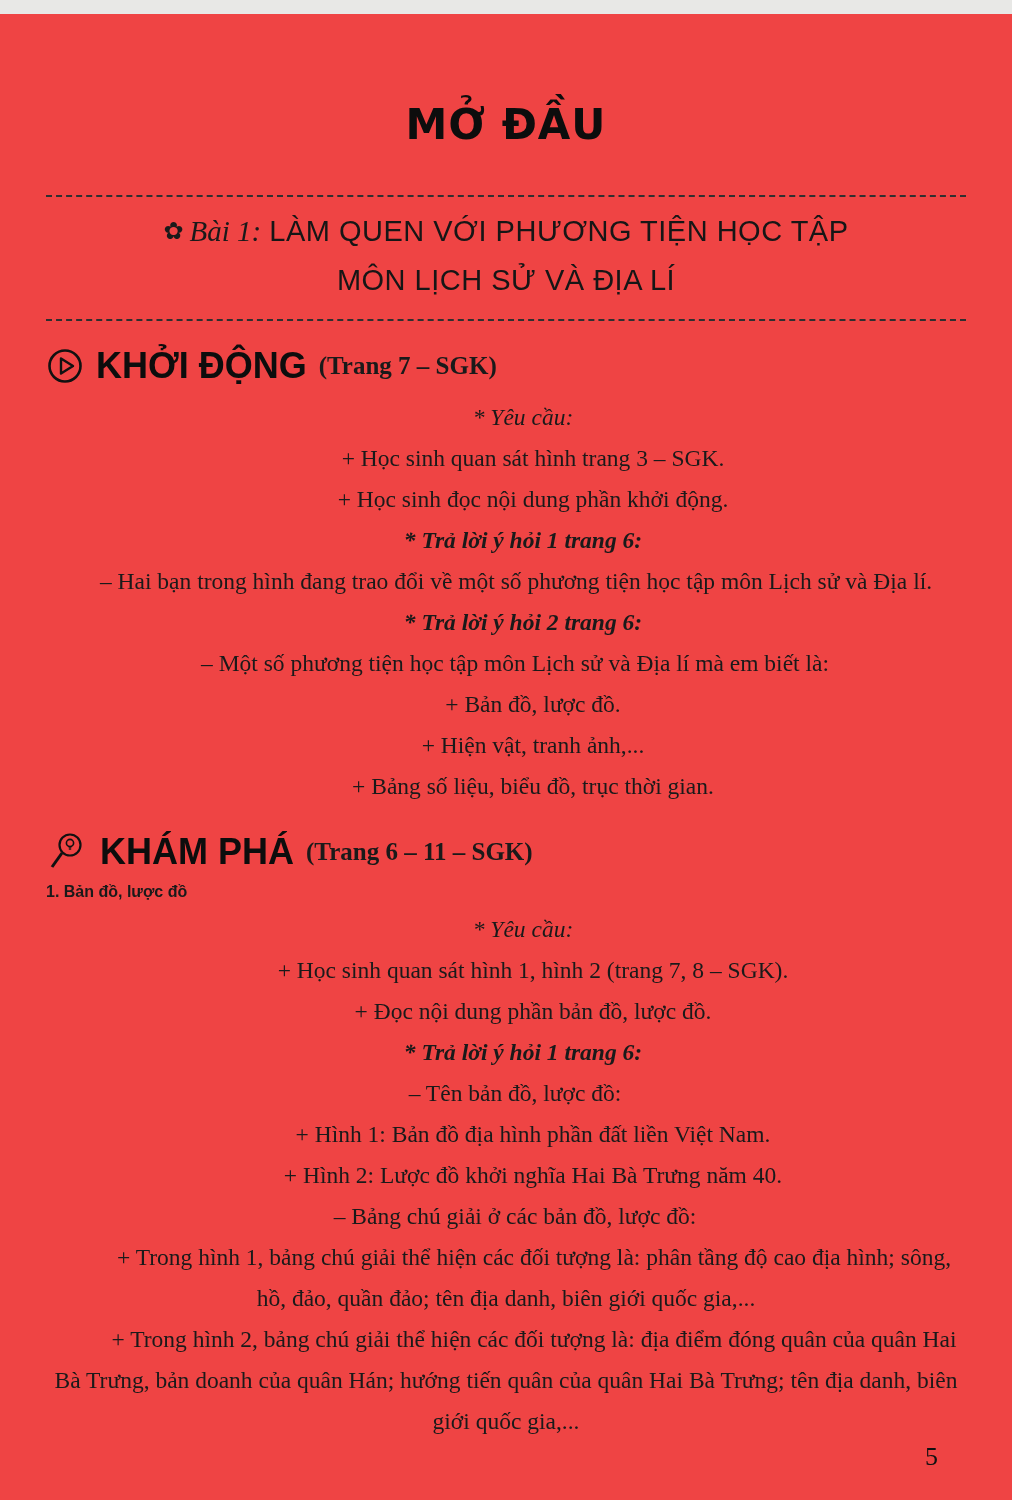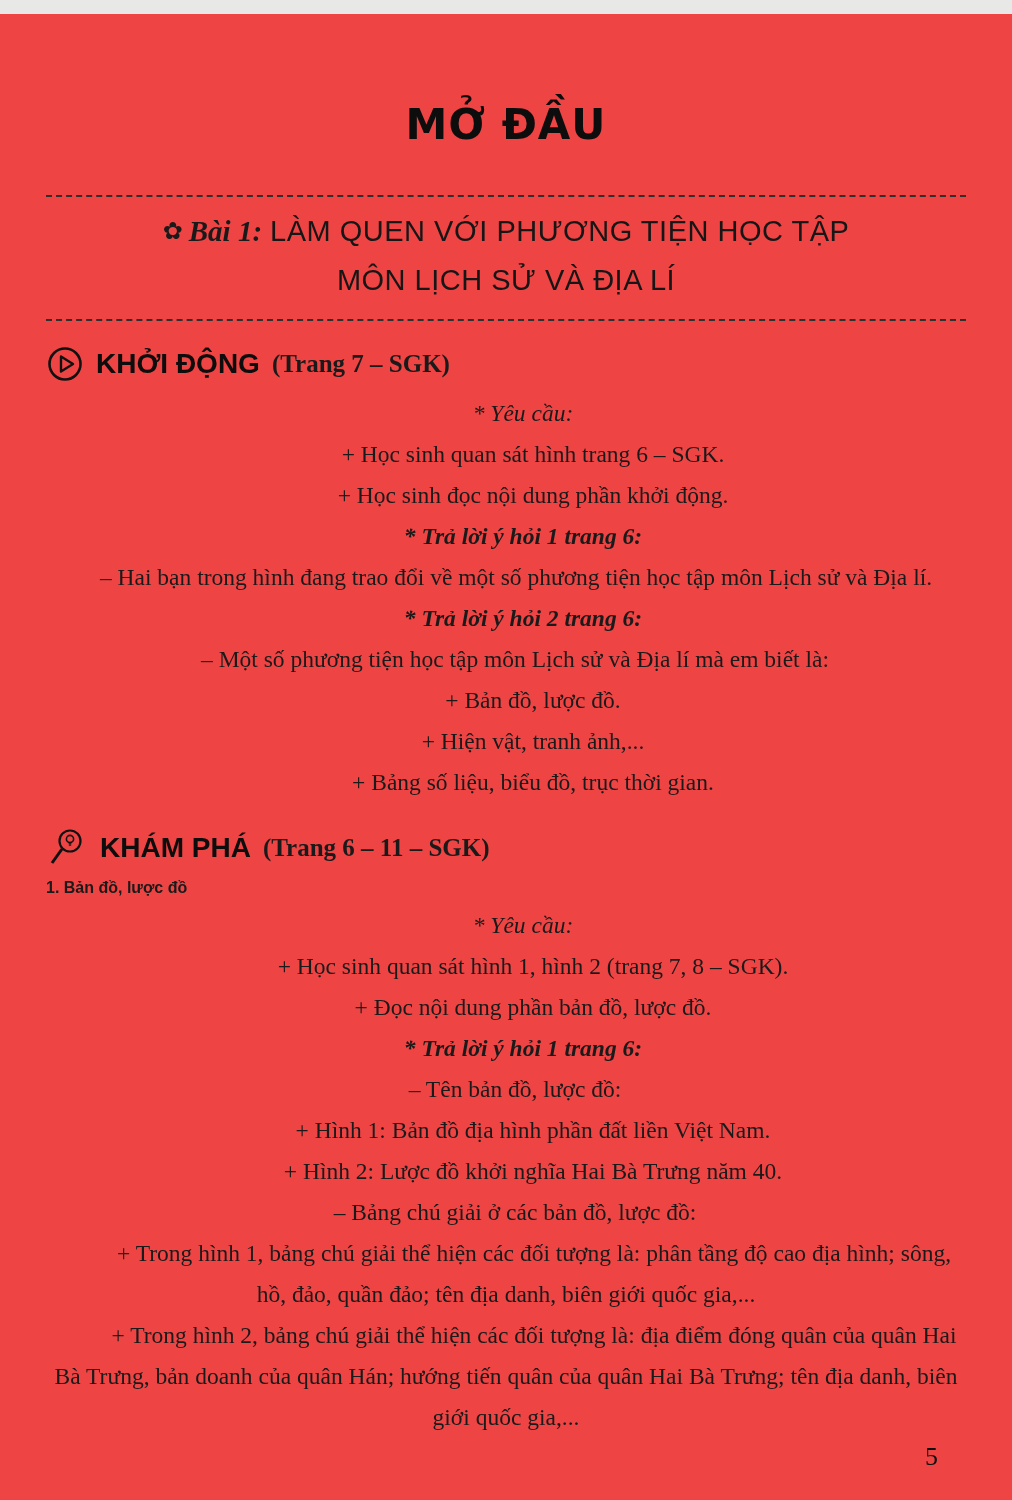--- a/index.html
+++ b/index.html
@@ -40,21 +40,21 @@
     padding:12px 0 6px 0;
     line-height:44px;
   }
   .lesson-flower{
     font-family:"DejaVu Sans", sans-serif;
     font-size:24px;
     vertical-align:2px;
   }
   .lesson-label{
     font-family:"Liberation Serif", serif;
-    font-weight:bold;
+    font-weight:normal;
     font-style:italic;
     font-size:29px;
     margin:0 8px 0 6px;
   }
   .lesson-title{
     font-family:"Liberation Sans", sans-serif;
     font-size:29px;
     letter-spacing:0.5px;
     color:#161616;
   }
@@ -63,21 +63,21 @@
   .section-head{
     display:flex;
     align-items:center;
     gap:12px;
     margin:24px 0 10px 0;
   }
   .section-head .icon{display:inline-flex;flex:0 0 auto;}
   .section-name{
     font-family:"Liberation Sans", sans-serif;
     font-weight:bold;
-    font-size:28px;
+    font-size:36px;
     color:#0d0d0d;
   }
   .section-suffix{
     font-family:"Liberation Serif", serif;
     font-weight:bold;
     font-size:25px;
   }
   .subheading{
     font-family:"Liberation Sans", sans-serif;
     font-weight:bold;
@@ -132,21 +132,21 @@
         <svg width="38" height="38" viewBox="0 0 38 38">
           <circle cx="19" cy="19" r="15.5" fill="none" stroke="#111" stroke-width="2.6"></circle>
           <path d="M15 11.5 L27 19 L15 26.5 Z" fill="none" stroke="#111" stroke-width="2.4" stroke-linejoin="round"></path>
         </svg>
       </span>
       <span class="section-name">KHỞI ĐỘNG</span>
       <span class="section-suffix">(Trang 7 – SGK)</span>
     </div>
 
     <p class="line star">* Yêu cầu:</p>
-    <p class="line plus">+ Học sinh quan sát hình trang 6 – SGK.</p>
+    <p class="line plus">+ Học sinh quan sát hình trang 3 – SGK.</p>
     <p class="line plus">+ Học sinh đọc nội dung phần khởi động.</p>
     <p class="line tl">* Trả lời ý hỏi 1 trang 6:</p>
     <p class="line wrap-dash">– Hai bạn trong hình đang trao đổi về một số phương tiện học tập môn Lịch sử và Địa lí.</p>
     <p class="line tl">* Trả lời ý hỏi 2 trang 6:</p>
     <p class="line dash">–  Một số phương tiện học tập môn Lịch sử và Địa lí mà em biết là:</p>
     <p class="line plus">+ Bản đồ, lược đồ.</p>
     <p class="line plus">+ Hiện vật, tranh ảnh,...</p>
     <p class="line plus">+ Bảng số liệu, biểu đồ, trục thời gian.</p>
 
     <div class="section-head">

